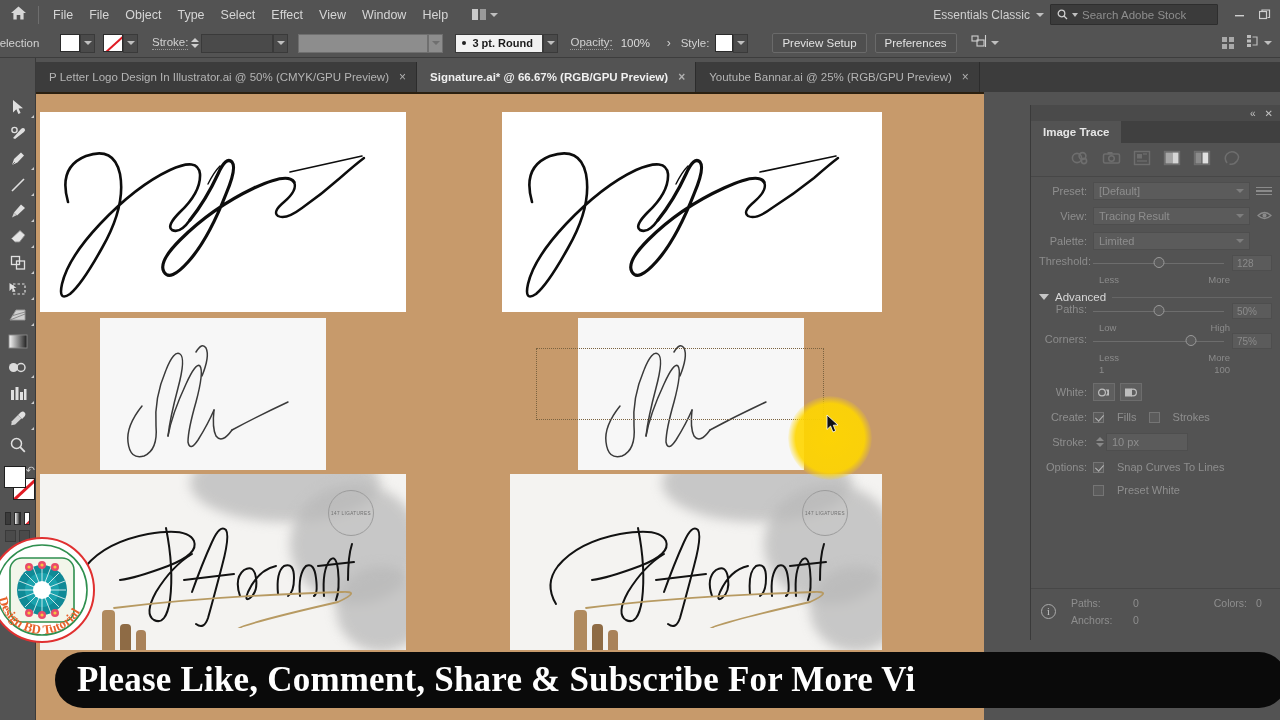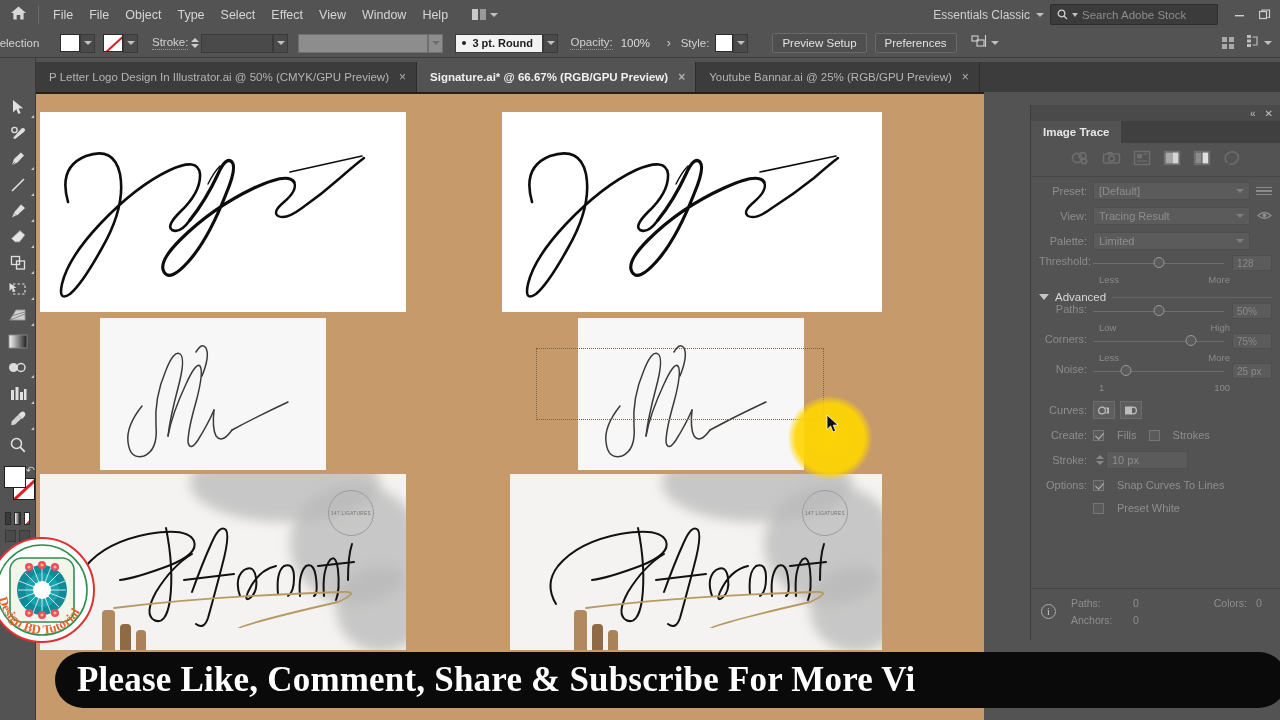--- a/index.html
+++ b/index.html
@@ -787,34 +787,27 @@
         <span class="track">
             <i class="knob" style="left:75%;"></i>
           </span>
         <span class="valbox">75%</span>
       </div>
       <div class="ends">
         <span>Less</span>
         <span>More</span>
       </div>
 
-      <div class="sl-row">
-        <span class="lbl">Noise:</span>
-        <span class="track">
-            <i class="knob" style="left:25%;"></i>
-          </span>
-        <span class="valbox">25 px</span>
-      </div>
       <div class="ends">
         <span>1</span>
         <span>100</span>
       </div>
 
       <div class="row" style="margin-top:6px;">
-        <span class="lbl">Curves:</span>
+        <span class="lbl">White:</span>
         <span class="meth-btn">
           <svg width="14" height="11" viewBox="0 0 14 11">
               <circle cx="5" cy="5.5" r="3.4" fill="none" stroke="#bdbdbd" stroke-width="1.2"></circle>
               <path d="M8.4 2.4 A3.4 3.4 0 0 1 8.4 8.6 L12 8.6 L12 2.4 Z" fill="#bdbdbd"></path>
             </svg>
         </span>
         <span class="meth-btn" style="margin-left:5px;">
           <svg width="14" height="11" viewBox="0 0 14 11">
               <rect x="1" y="1.5" width="7" height="8" fill="#bdbdbd"></rect>
               <circle cx="9" cy="5.5" r="3.4" fill="none" stroke="#bdbdbd" stroke-width="1.2"></circle>

